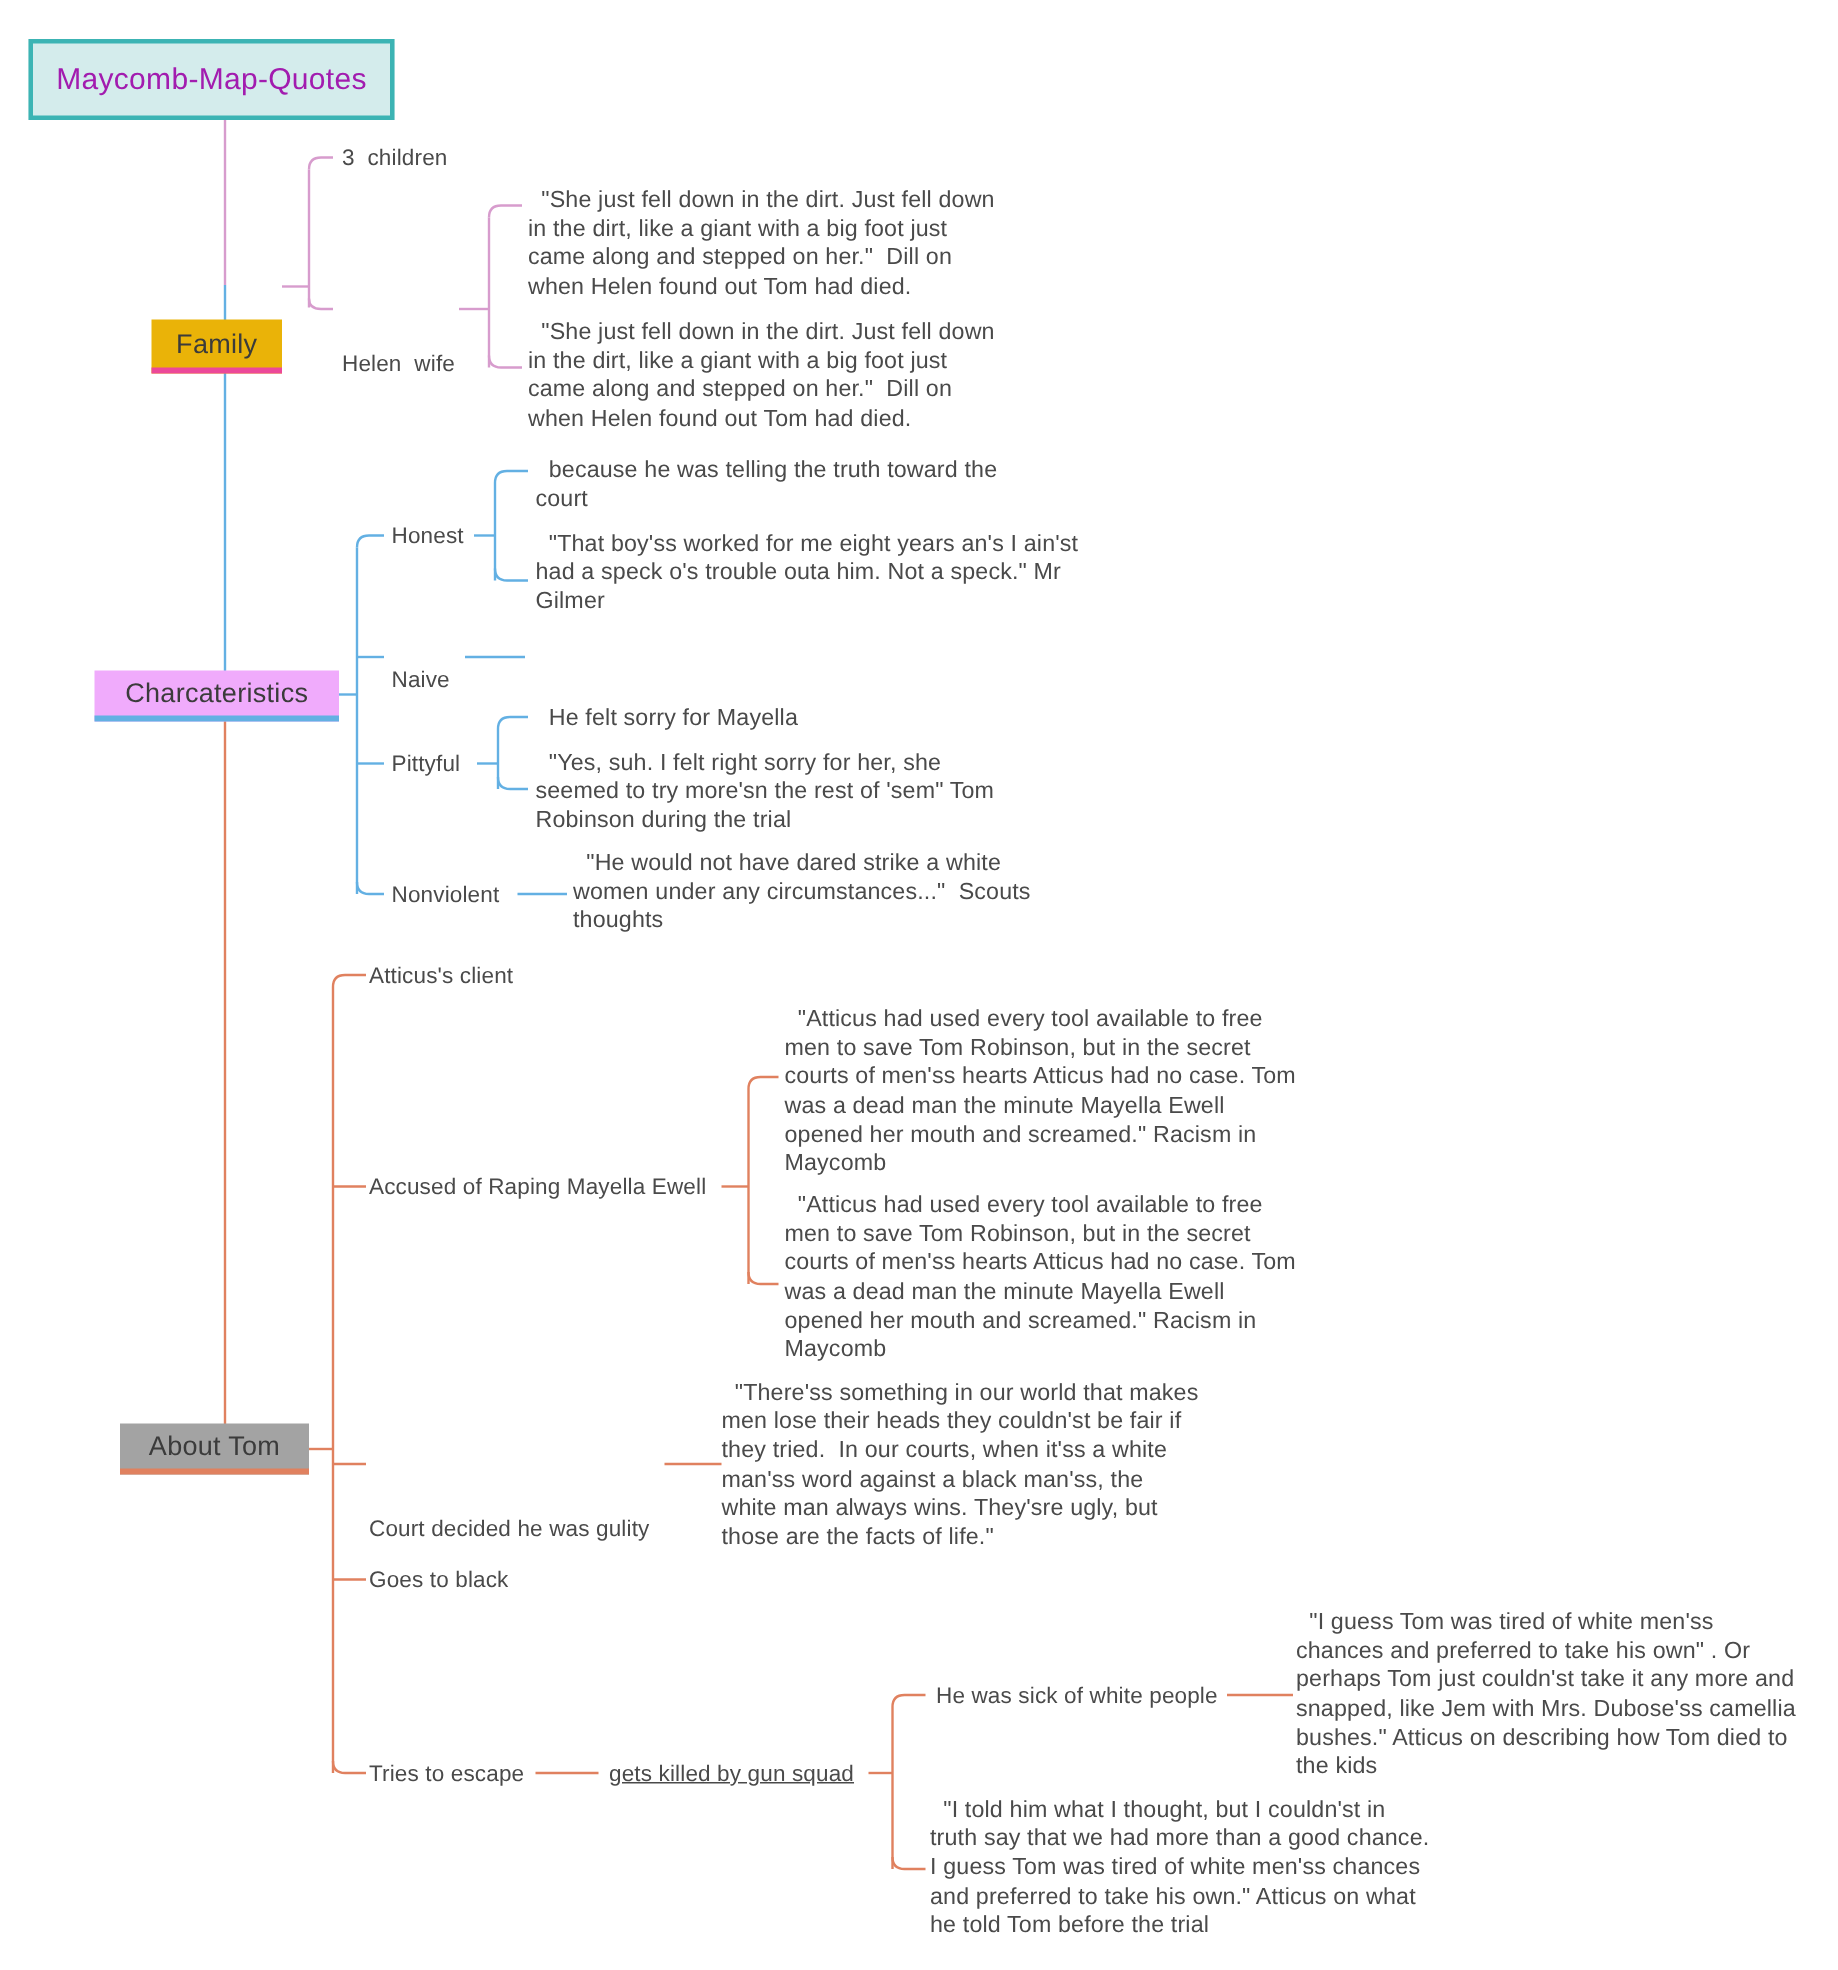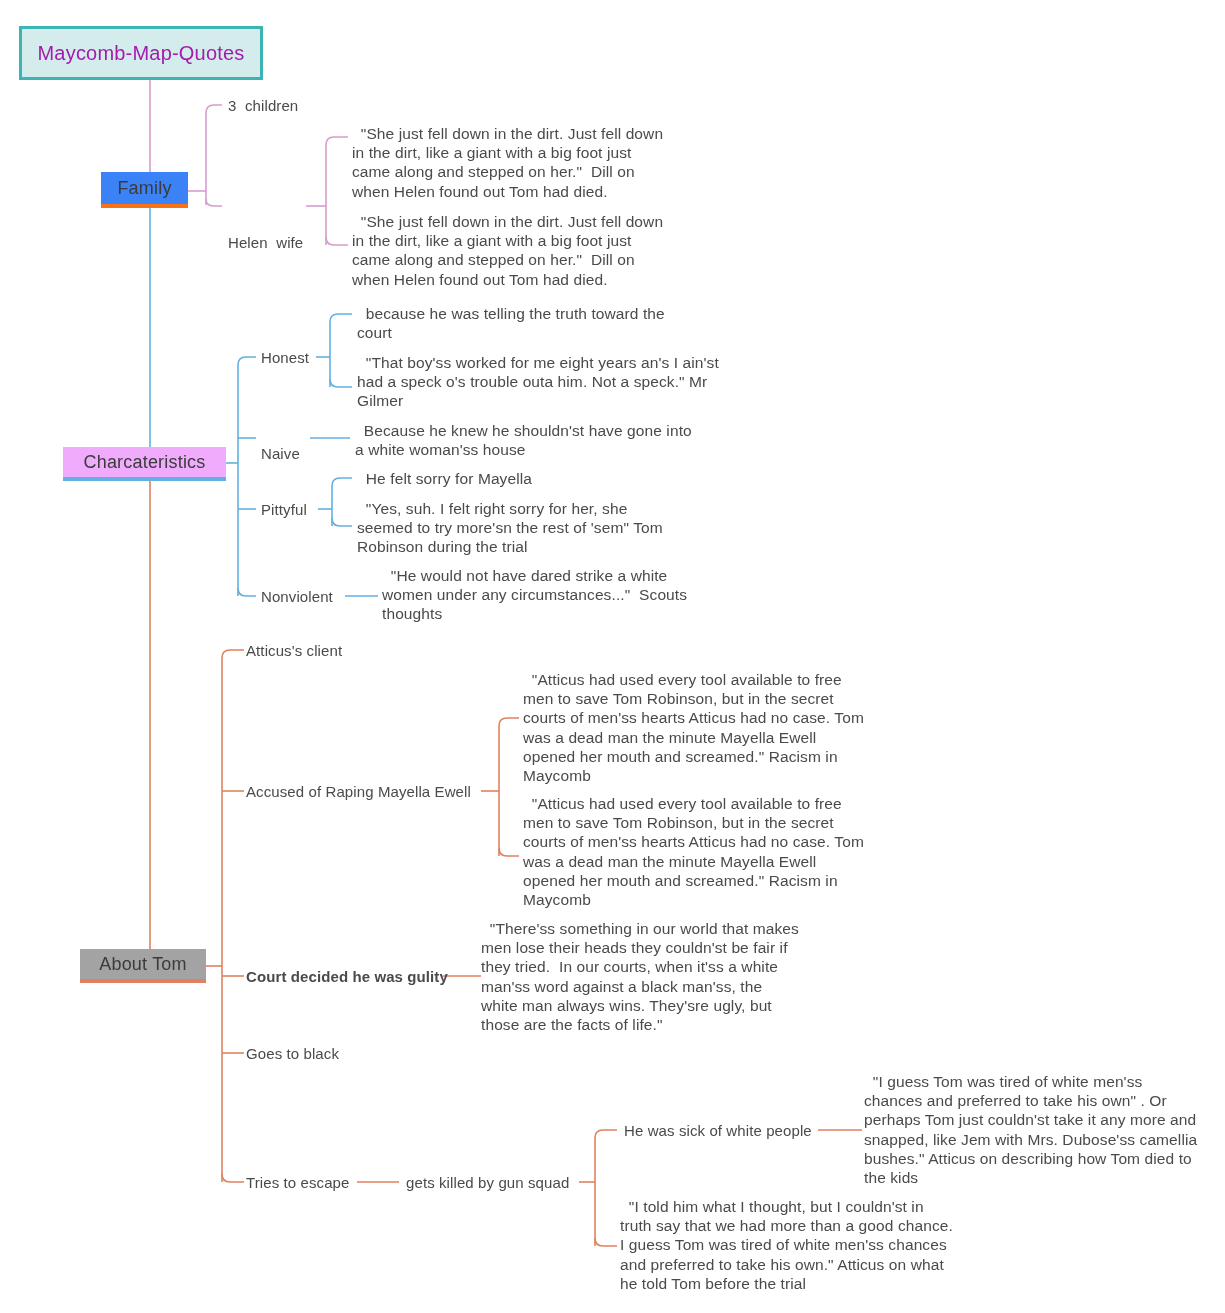--- a/index.html
+++ b/index.html
@@ -41,21 +41,21 @@
   }
   
   .chip{
     position:absolute;
     box-sizing:border-box;
     display:flex;align-items:center;justify-content:center;
     font-size:18px;
     color:#3b3b3b;
     letter-spacing:0.2px;
   }
-  .chip.family{ background:#3b82f6; border-bottom:4px solid #f97316; }
+  .chip.family{ background:#eab308; border-bottom:4px solid #ec4899;margin-top:41px; }
   .chip.chars { background:#f0abfc; border-bottom:4px solid #63b0e3; }
   .chip.tom   { background:#a3a3a3; border-bottom:4px solid #e0815f; }
 
   .lbl{ font-size:15px; }
   .quote{ font-size:15.5px; }
 </style>
 </head>
 <body>
 
 <div id="canvas">
@@ -143,21 +143,20 @@
   </div>
 
   <div class="node lbl" style="left:261px;top:348px;width:90px;">Honest</div>
 
   <div class="node quote" style="left:357px;top:304px;width:312px;">  because he was telling the truth toward the court</div>
 
   <div class="node quote" style="left:357px;top:353px;width:372px;">  "That boy'ss worked for me eight years an's I ain'st had a speck o's trouble outa him. Not a speck." Mr Gilmer</div>
 
   <div class="node lbl" style="left:261px;top:444px;width:90px;">Naive</div>
 
-  <div class="node quote" style="left:355px;top:421px;width:345px;">  Because he knew he shouldn'st have gone into a white woman'ss house</div>
 
   <div class="node lbl" style="left:261px;top:500px;width:90px;">Pittyful</div>
 
   <div class="node quote" style="left:357px;top:469px;width:300px;">  He felt sorry for Mayella</div>
 
   <div class="node quote" style="left:357px;top:499px;width:330px;">  "Yes, suh. I felt right sorry for her, she seemed to try more'sn the rest of 'sem" Tom Robinson during the trial</div>
 
   <div class="node lbl" style="left:261px;top:587px;width:100px;">Nonviolent</div>
 
   <div class="node quote" style="left:382px;top:566px;width:330px;">  "He would not have dared strike a white women under any circumstances..."  Scouts thoughts</div>
@@ -167,29 +166,29 @@
   </div>
 
   <div class="node lbl" style="left:246px;top:641px;width:180px;">Atticus's client</div>
 
   <div class="node lbl" style="left:246px;top:782px;width:250px;">Accused of Raping Mayella Ewell</div>
 
   <div class="node quote" style="left:523px;top:670px;width:345px;">  "Atticus had used every tool available to free men to save Tom Robinson, but in the secret courts of men'ss hearts Atticus had no case. Tom was a dead man the minute Mayella Ewell opened her mouth and screamed." Racism in Maycomb</div>
 
   <div class="node quote" style="left:523px;top:794px;width:345px;">  "Atticus had used every tool available to free men to save Tom Robinson, but in the secret courts of men'ss hearts Atticus had no case. Tom was a dead man the minute Mayella Ewell opened her mouth and screamed." Racism in Maycomb</div>
 
-  <div class="node lbl" style="left:246px;top:967px;width:210px;font-weight:bold;">Court decided he was gulity</div>
+  <div class="node lbl" style="left:246px;top:1010px;width:210px;">Court decided he was gulity</div>
 
   <div class="node quote" style="left:481px;top:919px;width:322px;">  "There'ss something in our world that makes men lose their heads they couldn'st be fair if they tried.  In our courts, when it'ss a white man'ss word against a black man'ss, the white man always wins. They'sre ugly, but those are the facts of life."</div>
 
   <div class="node lbl" style="left:246px;top:1044px;width:180px;">Goes to black</div>
 
   <div class="node lbl" style="left:246px;top:1173px;width:180px;">Tries to escape</div>
 
-  <div class="node lbl" style="left:406px;top:1173px;width:230px;">gets killed by gun squad</div>
+  <div class="node lbl" style="left:406px;top:1173px;width:230px;text-decoration:underline;">gets killed by gun squad</div>
 
   <div class="node lbl" style="left:624px;top:1121px;width:220px;">He was sick of white people</div>
 
   <div class="node quote" style="left:864px;top:1072px;width:340px;">  "I guess Tom was tired of white men'ss chances and preferred to take his own" . Or perhaps Tom just couldn'st take it any more and snapped, like Jem with Mrs. Dubose'ss camellia bushes." Atticus on describing how Tom died to the kids</div>
 
   <div class="node quote" style="left:620px;top:1197px;width:335px;">  "I told him what I thought, but I couldn'st in truth say that we had more than a good chance.  I guess Tom was tired of white men'ss chances and preferred to take his own." Atticus on what he told Tom before the trial</div>
 
 </div>
 
 </body></html>

